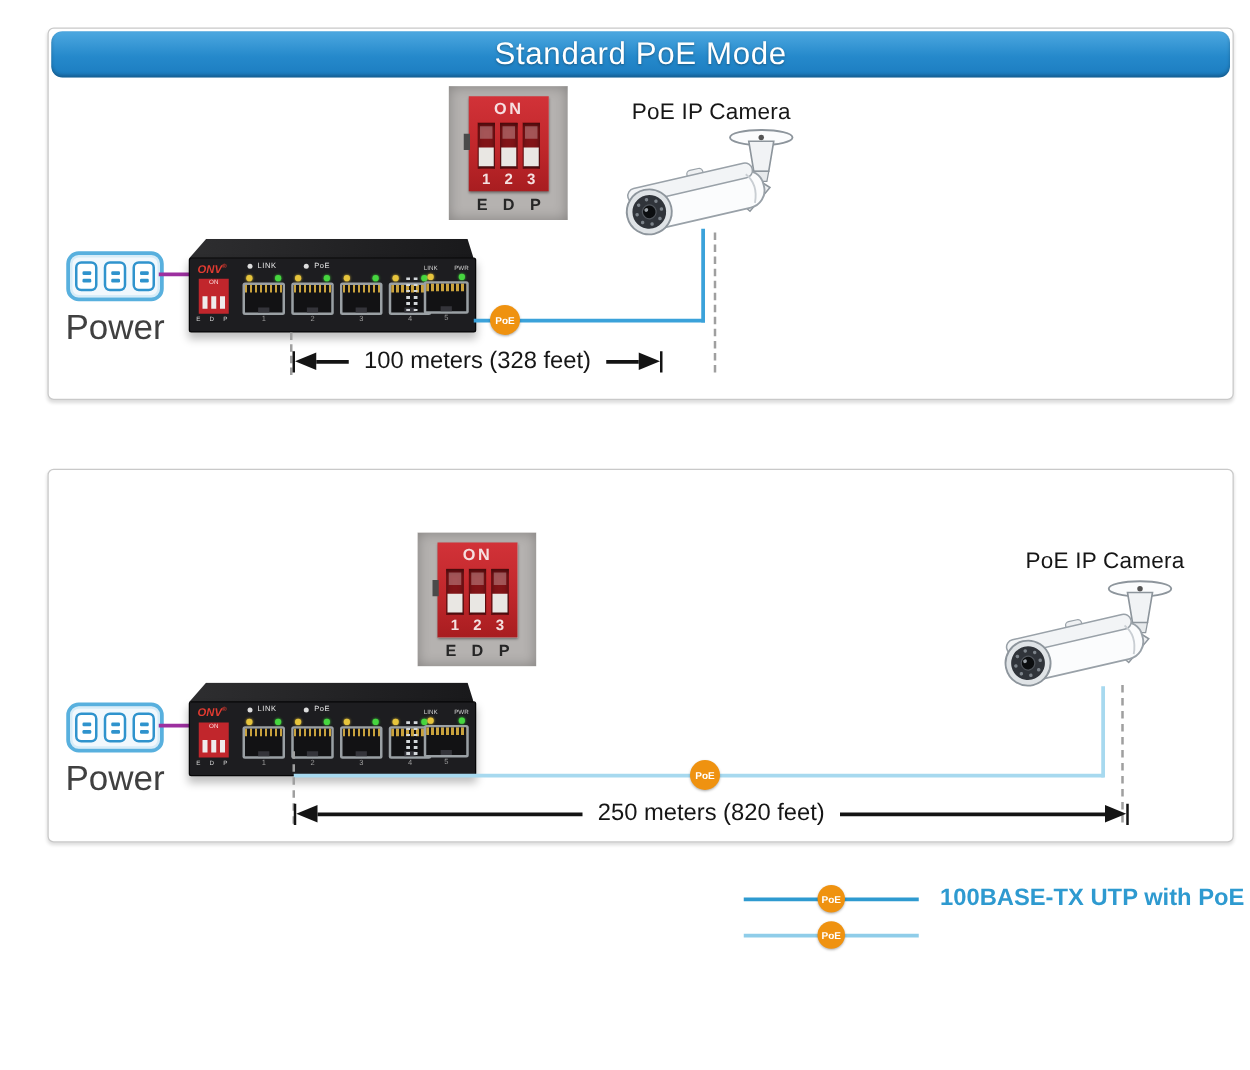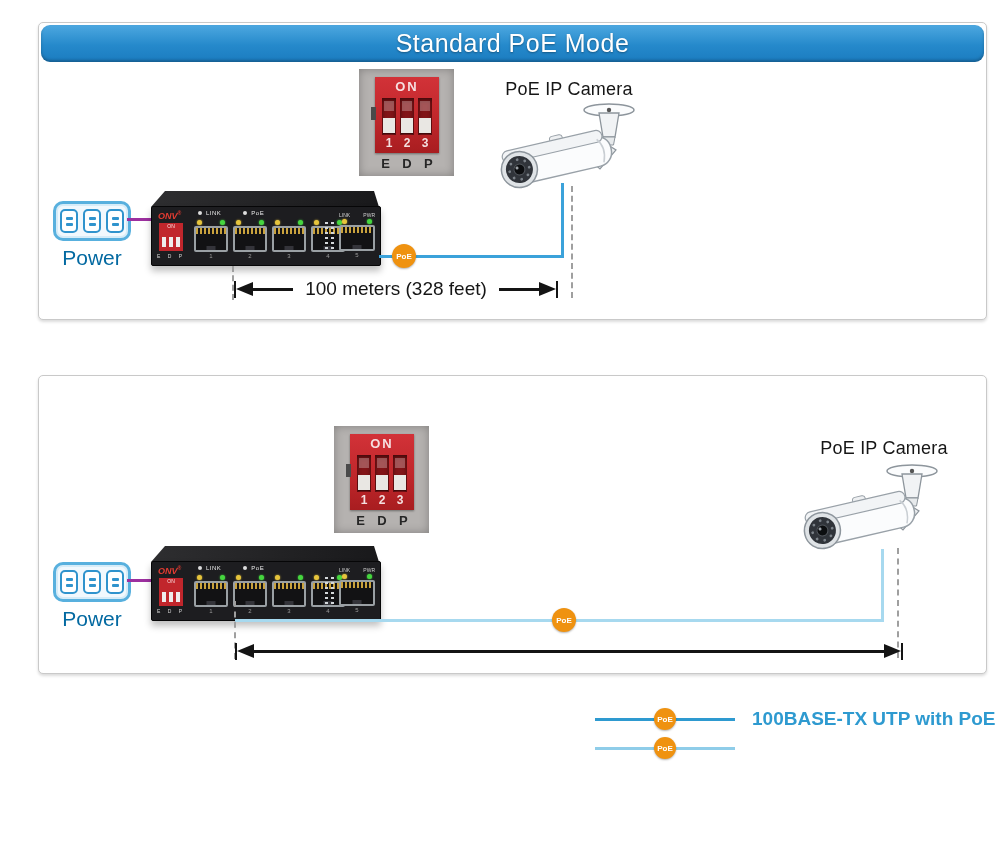--- a/index.html
+++ b/index.html
@@ -34,21 +34,21 @@
   .dip-pins span{flex:1;text-align:center;color:#262626;font-size:13px;font-weight:bold;}
 
   
   .power{position:absolute;width:82px;text-align:center;}
   .power-box{width:72px;height:34px;margin:0 auto;border:3px solid #58b0de;border-radius:10px;
        background:#f1f8fd;display:flex;gap:5px;align-items:center;justify-content:center;
        box-shadow:inset 0 0 0 2px #d6ecf8;}
   .socket{width:14px;height:20px;border:2px solid #2f93cd;border-radius:5px;background:#fff;
        display:flex;flex-direction:column;gap:3px;align-items:center;justify-content:center;}
   .socket i{width:7px;height:3px;background:#2f93cd;border-radius:1px;}
-  .power-label{font-size:21px;color:#0369a1;margin-top:5px;}
+  .power-label{font-size:28px;color:#404040;margin-top:5px;}
 
   
   .switch{position:absolute;width:228px;height:78px;}
   .sw-top{position:absolute;top:0;left:0;width:100%;height:16px;
        background:linear-gradient(90deg,#2e2e30,#19191b);
        clip-path:polygon(14px 0,calc(100% - 5px) 0,100% 100%,0 100%);}
   .sw-front{position:absolute;top:15px;left:0;width:100%;height:58px;background:#1d1d20;
        border:1px solid #060607;border-radius:2px;box-shadow:0 5px 7px rgba(0,0,0,.25);}
   .sw-brand{position:absolute;left:6px;top:3px;color:#e23b31;font-weight:bold;font-style:italic;font-size:9px;}
   .sw-brand sup{font-size:5px;}
@@ -287,21 +287,21 @@
         </div>
       </div>
     </div>
 
     <div class="cable" style="left:340px;top:232px;width:185px;height:3px;"></div>
     <div class="cable" style="left:522px;top:160px;width:3px;height:75px;"></div>
     <div class="poe-badge abs" style="left:353px;top:221px;">PoE</div>
 
     <div class="vdash" style="left:193px;top:243px;height:34px;"></div>
     <div class="vdash" style="left:532px;top:163px;height:112px;"></div>
-    <div class="dist" style="left:195px;top:257px;width:324px;">
+    <div class="dist" style="left:195px;top:257px;width:296px;">
       <span class="tick"></span>
         <span class="ah l"></span>
         <span class="line"></span>
       <span class="label">100 meters (328 feet)</span>
       <span class="line"></span>
         <span class="ah r"></span>
         <span class="tick"></span>
     </div>
   </section>
 
@@ -472,20 +472,21 @@
     <div class="cable light" style="left:196px;top:243px;width:648px;height:3px;"></div>
     <div class="cable light" style="left:842px;top:173px;width:3px;height:73px;"></div>
     <div class="poe-badge abs" style="left:513px;top:232px;">PoE</div>
 
     <div class="vdash" style="left:195px;top:225px;height:58px;"></div>
     <div class="vdash" style="left:858px;top:172px;height:110px;"></div>
     <div class="dist" style="left:196px;top:266px;width:668px;">
       <span class="tick"></span>
         <span class="ah l"></span>
         <span class="line"></span>
+      <span class="label">250 meters (820 feet)</span>
       <span class="line"></span>
         <span class="ah r"></span>
         <span class="tick"></span>
     </div>
   </section>
 
   <div class="legend-row" style="left:595px;top:706px;">
     <span class="legend-line dark">
       <span class="poe-badge">PoE</span>
     </span>

